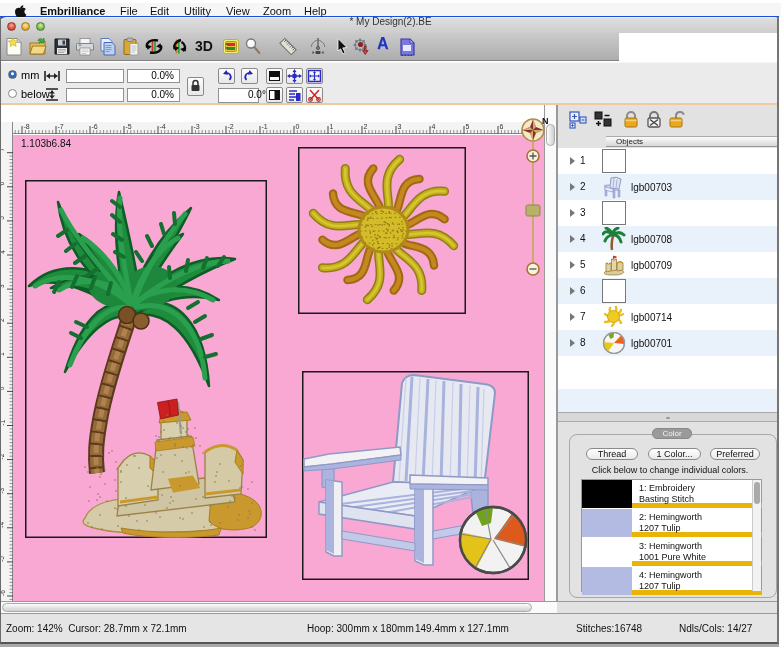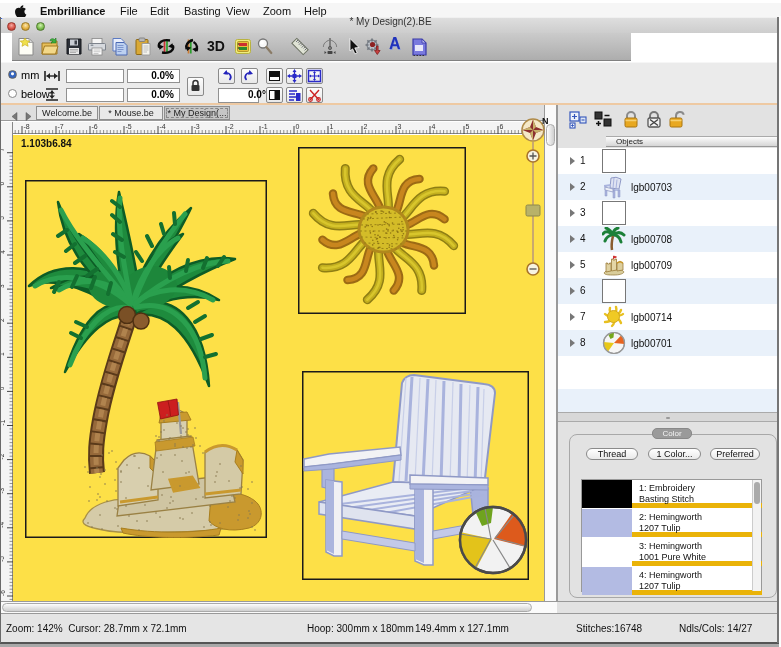--- a/index.html
+++ b/index.html
@@ -2,54 +2,54 @@
 <html><head>
 <meta charset="utf-8">
 <style>
 * { margin:0; padding:0; box-sizing:border-box; }
 html,body { width:781px; height:647px; overflow:hidden; background:#fff;
   font-family:"Liberation Sans", sans-serif; }
 .abs { position:absolute; }
 #stage { position:relative; width:781px; height:647px; }
 
 #menubar { left:0; top:3px; width:781px; height:16px; background:#f6f6f6;
-  border-bottom:1px solid #1d4ed8; color:#111; font-size:11px; }
+  border-bottom:3px solid #1d4ed8; color:#111; font-size:11px; }
 #menubar span { position:absolute; top:2px; }
 
 #titlebar { left:0; top:17px; width:781px; height:16px;
   background:linear-gradient(#dedede,#cdcdcd); border-top:1px solid #f0f0f0; border-radius:6px 6px 0 0; }
 .tl { position:absolute; top:3.5px; width:9px; height:9px; border-radius:50%; }
 #title { left:0; top:16px; width:781px; text-align:center; font-size:10px; color:#333; }
 
 #toolbar1 { left:0; top:33px; width:619px; height:28px;
-  background:linear-gradient(#cbcbcb,#adadad); border-bottom:1px solid #808080;margin-left:12px; }
+  background:linear-gradient(#cbcbcb,#adadad); border-bottom:1px solid #808080; }
 .ti { position:absolute; top:4px; width:18px; height:19px; }
 
 #toolbar2 { left:0; top:62px; width:781px; height:41px; background:#ebebeb; border-top:1px solid #f6f6f6; }
 #peach { left:0; top:103px; width:781px; height:2px; background:#eec9a2; }
 .radio { position:absolute; width:9px; height:9px; border-radius:50%;
   border:1px solid #888; background:#fff; }
 .radio.sel { background:radial-gradient(circle at 50% 40%, #fff 0 1px, #3465c0 2px 60%, #274f9a); border-color:#666; }
 .tfield { position:absolute; background:#fff; border:1px solid #919191;
-  font-size:10px; color:#000; text-align:right; padding-right:5px; line-height:12px;font-weight:bold; }
+  font-size:10px; color:#000; text-align:right; padding-right:5px; line-height:12px; }
 .btn2 { position:absolute; background:linear-gradient(#fdfdfd,#e8e8e8);
   border:1px solid #8a8a8a; border-radius:2px; }
 
 #tabbar { left:0; top:105px; width:557px; height:16px; background:#dedede;
   border-bottom:1px solid #9a9a9a; }
 .tab { position:absolute; top:1px; height:14px; background:#e9e9e9;
   border:1px solid #8e8e8e; font-size:9px; color:#222; text-align:center;
   line-height:13px; }
 .tab.active { background:#c6c6c6; outline:1px dashed #888; outline-offset:-3px; }
 #hruler { left:0; top:122px; width:545px; height:12px; background:#f4f4f4;
   border-bottom:1px solid #888; }
 #vruler { left:0; top:122px; width:13px; height:479px; background:#f4f4f4;
   border-right:1px solid #888; }
 
-#canvas { left:13px; top:135px; width:531px; height:466px; background:#fde047;font-weight:bold; }
+#canvas { left:13px; top:135px; width:531px; height:466px; background:#f9a8d4; }
 #vscroll { left:544px; top:105px; width:13px; height:496px; background:#fafafa;
   border-left:1px solid #999; border-right:1px solid #999; }
 #hscrollrow { left:0; top:601px; width:781px; height:13px; background:#e2e2e2;
   border-top:1px solid #999; border-bottom:1px solid #999; }
 #hscroll { position:absolute; left:0; top:0; width:557px; height:11px; background:#fbfbfb; }
 .thumbbar { position:absolute; background:linear-gradient(90deg,#fdfdfd,#cfcfcf); border:1px solid #aaa; border-radius:5px; }
 
 #rpanel { left:557px; top:105px; width:224px; height:496px; background:#e2e2e2;
   border-left:1px solid #9a9a9a; }
 #objhead { position:absolute; left:0px; top:31px; width:224px; height:11px;
@@ -93,21 +93,21 @@
 <div id="stage">
 
   <div id="menubar" class="abs">
     <svg style="position:absolute; left:15px; top:2px;" width="12" height="13" viewBox="0 0 12 13">
       <path d="M8.3 0.2c.1 1-.3 1.9-.9 2.5-.6.7-1.5 1.2-2.3 1.1-.1-.9.4-1.9 1-2.5C6.7.6 7.6.2 8.3.2z" fill="#111"></path>
       <path d="M9.4 6.7c0-1.7 1.4-2.5 1.5-2.6-.8-1.2-2.1-1.3-2.5-1.4-1.1-.1-2.1.6-2.6.6-.5 0-1.4-.6-2.3-.6C2.3 2.8 1.2 3.4.6 4.4c-1.2 2.1-.3 5.2.9 6.9.6.8 1.3 1.7 2.2 1.7.9 0 1.2-.6 2.3-.6 1.1 0 1.4.6 2.3.6.9 0 1.5-.8 2.1-1.6.7-.9.9-1.8 1-1.9-.1 0-2-.8-2-2.8z" fill="#111"></path>
     </svg>
     <span style="left:40px; font-weight:bold;">Embrilliance</span>
     <span style="left:120px;">File</span>
     <span style="left:150px;">Edit</span>
-    <span style="left:184px;">Basting</span>
+    <span style="left:184px;">Utility</span>
     <span style="left:226px;">View</span>
     <span style="left:263px;">Zoom</span>
     <span style="left:304px;">Help</span>
   </div>
 
   <div id="titlebar" class="abs">
     <div class="tl" style="left:7px;  background:radial-gradient(circle at 50% 35%, #f5a9a0, #d95449 55%, #a03028); border:0.5px solid #98362c;"></div>
     <div class="tl" style="left:21px; background:radial-gradient(circle at 50% 35%, #f8e6b1, #e5b140 55%, #b07e22); border:0.5px solid #9a7a28;"></div>
     <div class="tl" style="left:36px; background:radial-gradient(circle at 50% 35%, #d2f0b0, #7ec04f 55%, #4f8c2c); border:0.5px solid #4f7a2e;"></div>
   </div>
@@ -315,31 +315,20 @@
           <g stroke="#cc2222" stroke-width="1.4" fill="none">
             <path d="M3 2l9 10M12 2L3 12"></path>
           </g>
           <circle cx="3.5" cy="11.5" r="1.8" fill="none" stroke="#cc2222" stroke-width="1.2"></circle>
           <circle cx="11.5" cy="11.5" r="1.8" fill="none" stroke="#cc2222" stroke-width="1.2"></circle>
         </svg>
     </div>
   </div>
   <div id="peach" class="abs"></div>
 
-  <div id="tabbar" class="abs">
-    <div style="position:absolute; left:9px; top:3px;"><svg width="11" height="11" viewBox="0 0 11 11">
-          <path d="M8 1.5L3 5.5L8 9.5z" fill="#777" stroke="#555" stroke-width="0.5"></path>
-        </svg></div>
-    <div style="position:absolute; left:23px; top:3px;"><svg width="11" height="11" viewBox="0 0 11 11">
-          <path d="M3 1.5l5 4L3 9.5z" fill="#777" stroke="#555" stroke-width="0.5"></path>
-        </svg></div>
-    <div class="tab" style="left:36px; width:62px;">Welcome.be</div>
-    <div class="tab" style="left:99px; width:64px;">* Mouse.be</div>
-    <div class="tab active" style="left:164px; width:66px;">* My Design(...</div>
-  </div>
 
   <div id="hruler" class="abs">
       <svg width="545" height="12" viewBox="0 0 545 12" style="position:absolute;left:0;top:0;">
 <path d="M15.2 8V12 M18.6 8V12 M25.4 8V12 M28.8 8V12 M32.2 8V12 M35.6 8V12 M39.0 8V12 M42.4 8V12 M45.8 8V12 M49.2 8V12 M52.6 8V12 M59.4 8V12 M62.8 8V12 M66.2 8V12 M69.6 8V12 M73.0 8V12 M76.4 8V12 M79.8 8V12 M83.2 8V12 M86.6 8V12 M93.4 8V12 M96.8 8V12 M100.2 8V12 M103.6 8V12 M107.0 8V12 M110.4 8V12 M113.8 8V12 M117.2 8V12 M120.6 8V12 M127.4 8V12 M130.8 8V12 M134.2 8V12 M137.6 8V12 M141.0 8V12 M144.4 8V12 M147.8 8V12 M151.2 8V12 M154.6 8V12 M161.4 8V12 M164.8 8V12 M168.2 8V12 M171.6 8V12 M175.0 8V12 M178.4 8V12 M181.8 8V12 M185.2 8V12 M188.6 8V12 M195.4 8V12 M198.8 8V12 M202.2 8V12 M205.6 8V12 M209.0 8V12 M212.4 8V12 M215.8 8V12 M219.2 8V12 M222.6 8V12 M229.4 8V12 M232.8 8V12 M236.2 8V12 M239.6 8V12 M243.0 8V12 M246.4 8V12 M249.8 8V12 M253.2 8V12 M256.6 8V12 M263.4 8V12 M266.8 8V12 M270.2 8V12 M273.6 8V12 M277.0 8V12 M280.4 8V12 M283.8 8V12 M287.2 8V12 M290.6 8V12 M297.4 8V12 M300.8 8V12 M304.2 8V12 M307.6 8V12 M311.0 8V12 M314.4 8V12 M317.8 8V12 M321.2 8V12 M324.6 8V12 M331.4 8V12 M334.8 8V12 M338.2 8V12 M341.6 8V12 M345.0 8V12 M348.4 8V12 M351.8 8V12 M355.2 8V12 M358.6 8V12 M365.4 8V12 M368.8 8V12 M372.2 8V12 M375.6 8V12 M379.0 8V12 M382.4 8V12 M385.8 8V12 M389.2 8V12 M392.6 8V12 M399.4 8V12 M402.8 8V12 M406.2 8V12 M409.6 8V12 M413.0 8V12 M416.4 8V12 M419.8 8V12 M423.2 8V12 M426.6 8V12 M433.4 8V12 M436.8 8V12 M440.2 8V12 M443.6 8V12 M447.0 8V12 M450.4 8V12 M453.8 8V12 M457.2 8V12 M460.6 8V12 M467.4 8V12 M470.8 8V12 M474.2 8V12 M477.6 8V12 M481.0 8V12 M484.4 8V12 M487.8 8V12 M491.2 8V12 M494.6 8V12 M501.4 8V12 M504.8 8V12 M508.2 8V12 M511.6 8V12 M515.0 8V12 M518.4 8V12 M521.8 8V12 M525.2 8V12 M528.6 8V12 M535.4 8V12 M538.8 8V12 M542.2 8V12" stroke="#666" stroke-width="0.7"></path>
 <path d="M22.0 4V12 M56.0 4V12 M90.0 4V12 M124.0 4V12 M158.0 4V12 M192.0 4V12 M226.0 4V12 M260.0 4V12 M294.0 4V12 M328.0 4V12 M362.0 4V12 M396.0 4V12 M430.0 4V12 M464.0 4V12 M498.0 4V12 M532.0 4V12" stroke="#333" stroke-width="0.9"></path>
 <text x="23.5" y="7" font-size="7" fill="#333" text-anchor="start" font-family="Liberation Sans">-8</text>
         <text x="57.5" y="7" font-size="7" fill="#333" text-anchor="start" font-family="Liberation Sans">-7</text>
         <text x="91.5" y="7" font-size="7" fill="#333" text-anchor="start" font-family="Liberation Sans">-6</text>
         <text x="125.5" y="7" font-size="7" fill="#333" text-anchor="start" font-family="Liberation Sans">-5</text>
         <text x="159.5" y="7" font-size="7" fill="#333" text-anchor="start" font-family="Liberation Sans">-4</text>
@@ -863,20 +852,21 @@
       <div class="orow alt" style="top:241px; height:23px;"></div>
     </div>
     <div style="position:absolute; left:0; top:307px; width:224px; height:10px; background:#d8d8d8; border-top:1px solid #aaa; border-bottom:1px solid #aaa;">
         <div style="position:absolute; left:108px; top:4px; width:4px; height:2px; background:#999; border-radius:1px;"></div>
       </div>
     <div id="colorbox"></div>
     <div id="colortab">Color</div>
     <div class="pill" style="left:28px; width:52px;">Thread</div>
     <div class="pill" style="left:90px; width:53px;">1 Color...</div>
     <div class="pill" style="left:152px; width:50px;border-radius:6px;">Preferred</div>
+    <div id="clicktext">Click below to change individual colors.</div>
     <div id="clist">
       <div class="crow" style="top:0px;">
           <div class="csw" style="background:#000;"></div>
           <div class="ctext">1: Embroidery<br>Basting Stitch</div>
         </div>
       <div class="crow" style="top:29px;">
           <div class="csw" style="background:#b3bbe3;"></div>
           <div class="ctext">2: Hemingworth<br>1207 Tulip</div>
         </div>
       <div class="crow" style="top:58px;">

